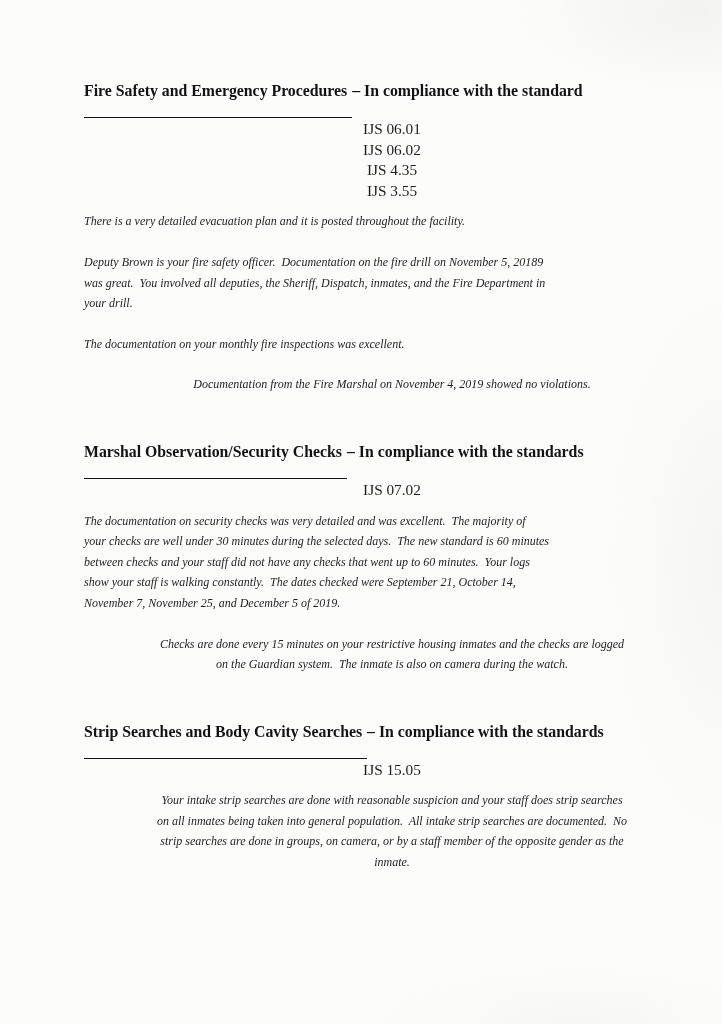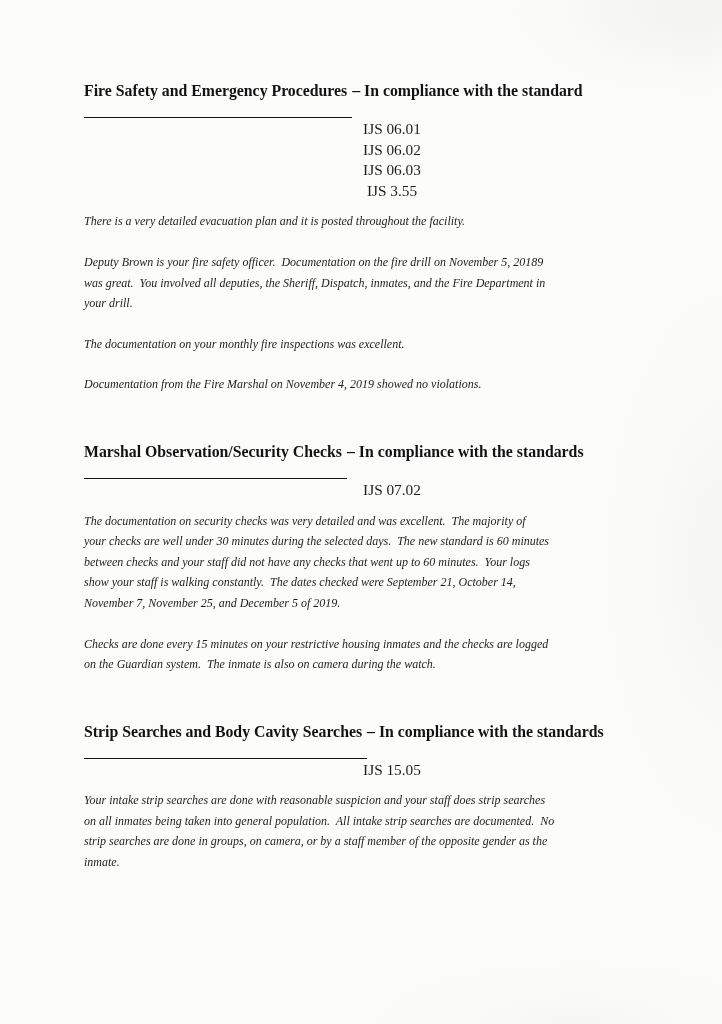--- a/index.html
+++ b/index.html
@@ -48,36 +48,36 @@
     font-size: 15.3px;
     line-height: 20.6px;
   }
   .para {
     font-size: 12px;
     line-height: 20.6px;
     white-space: pre-wrap;
     margin: 0 0 20px 0;
     font-style: italic;
   }
-  .para:last-child { margin-bottom: 0; }
+  .para:last-child { margin-bottom: 0; text-align: center; }
 </style>
 </head>
 <body>
 
 <div class="page">
   <div class="content">
 
     <div class="section">
       <div class="heading">
         <span class="hl">Fire Safety and Emergency Procedures</span><span class="hr">– In compliance with the standard</span>
       </div>
       <div class="codes">
         <div class="code-line">IJS 06.01</div>
         <div class="code-line">IJS 06.02</div>
-        <div class="code-line">IJS 06.03</div>
+        <div class="code-line">IJS 4.35</div>
         <div class="code-line">IJS 3.55</div>
       </div>
       <div class="para">There is a very detailed evacuation plan and it is posted throughout the facility.</div>
       <div class="para">Deputy Brown is your fire safety officer.  Documentation on the fire drill on November 5, 20189
 was great.  You involved all deputies, the Sheriff, Dispatch, inmates, and the Fire Department in
 your drill.</div>
       <div class="para">The documentation on your monthly fire inspections was excellent.</div>
       <div class="para">Documentation from the Fire Marshal on November 4, 2019 showed no violations.</div>
     </div>
 

